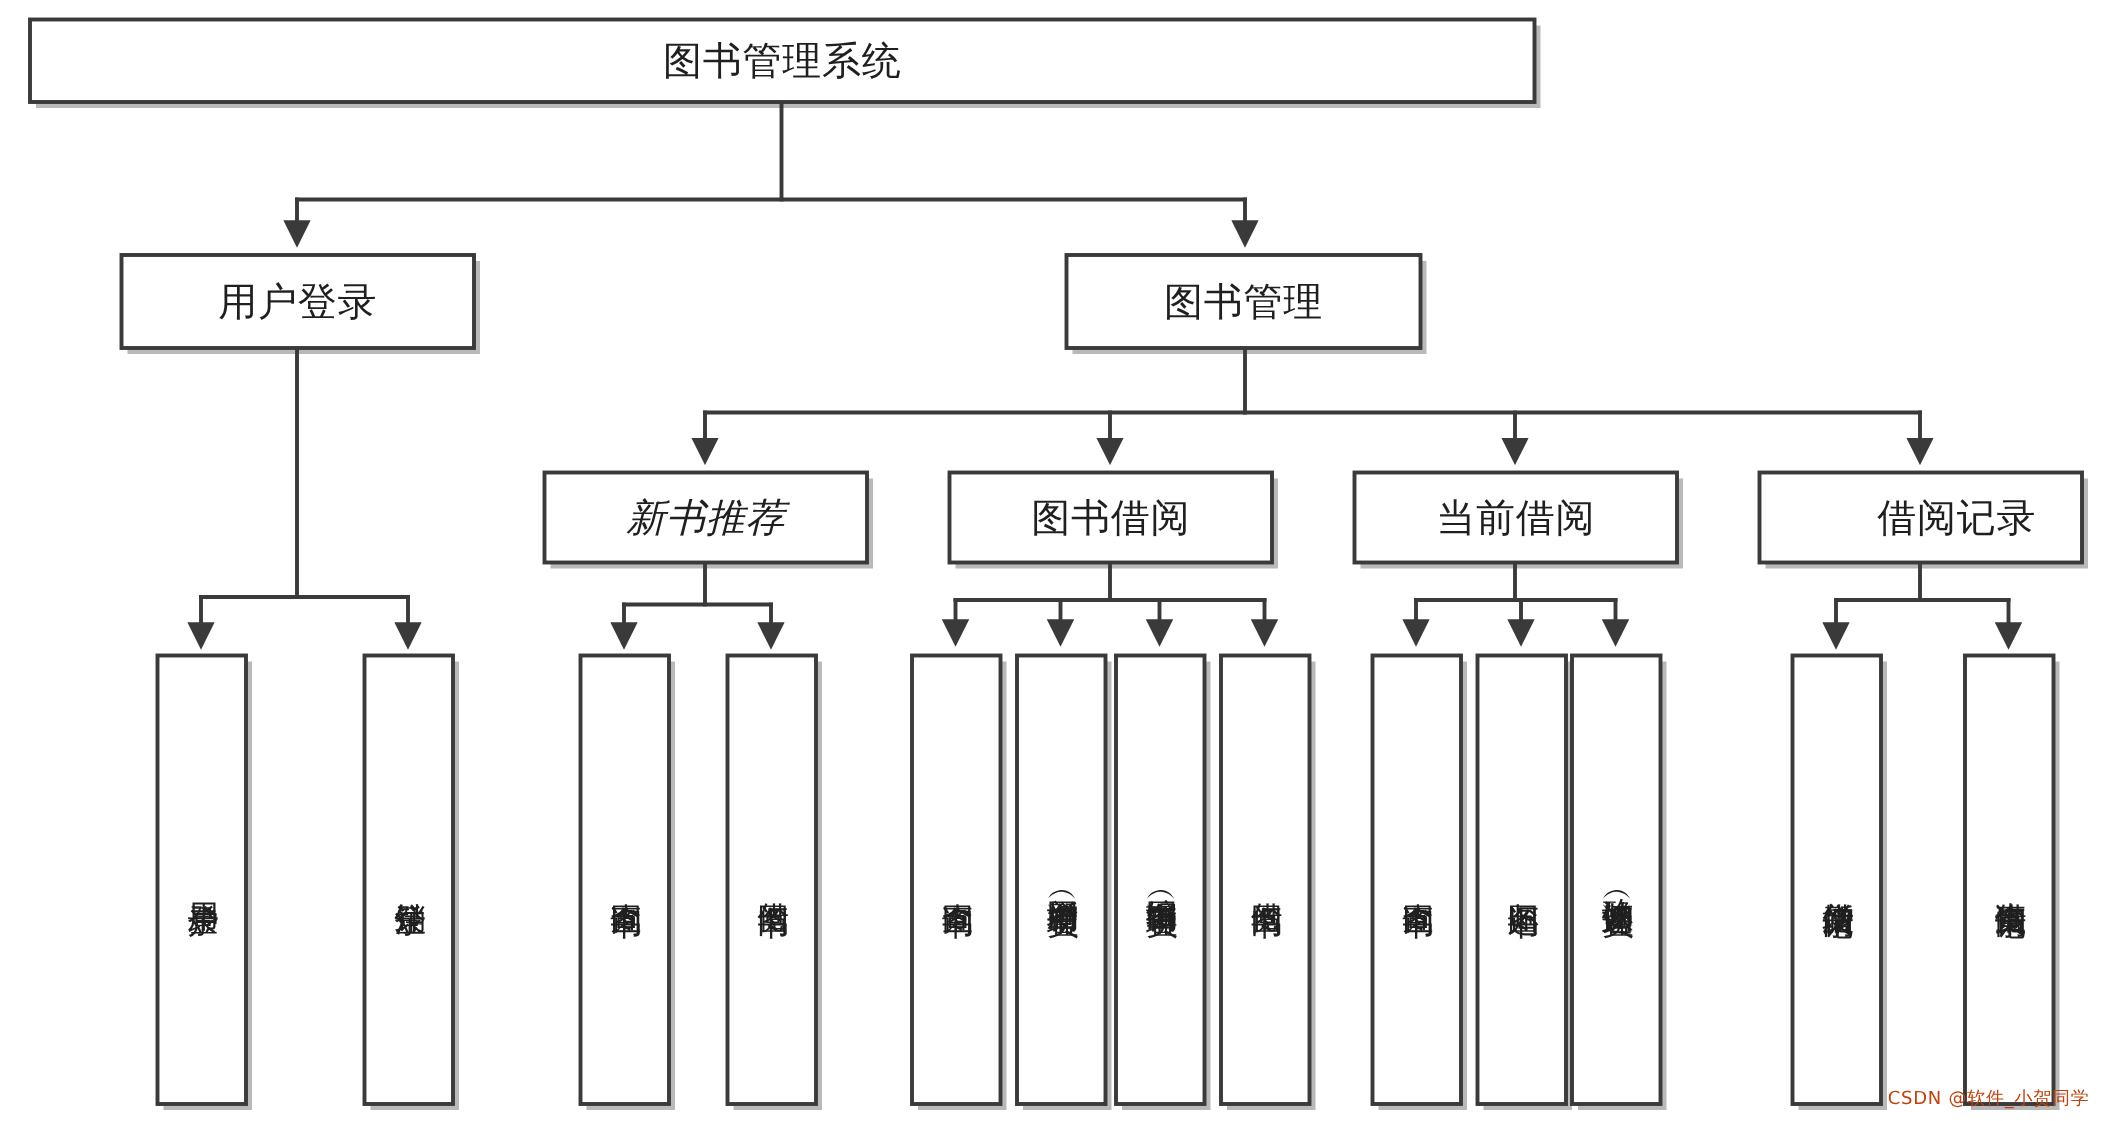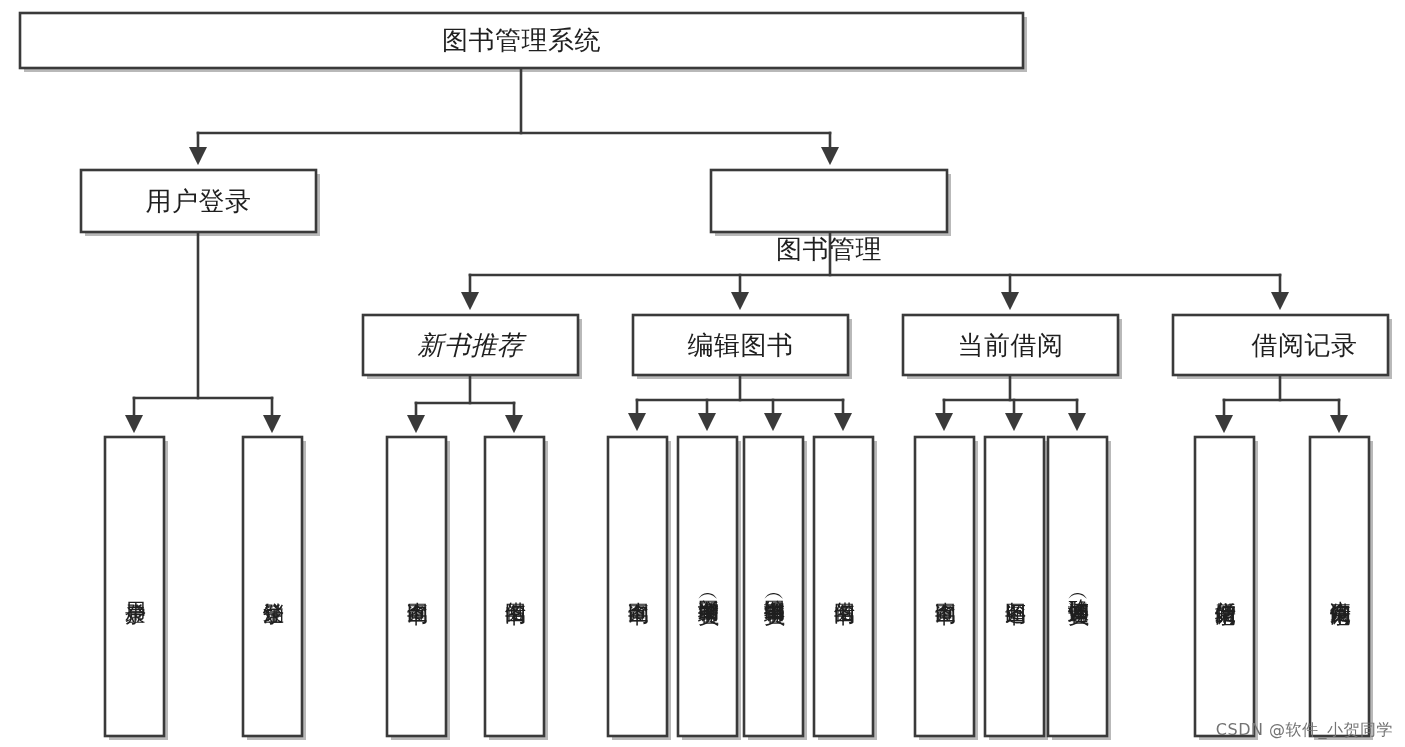--- a/index.html
+++ b/index.html
@@ -67,22 +67,22 @@
     writing-mode: vertical-rl;
     text-orientation: upright;
     letter-spacing: 1px;
     white-space: nowrap;
     pointer-events: none;
   }
   .watermark {
     position: absolute;
     right: 12px;
     bottom: 6px;
-    color: #737373;
-    font-size: 16px;
+    color: #c2410c;
+    font-size: 12px;
     letter-spacing: 0.5px;
     white-space: nowrap;
     user-select: none;
   }
 </style>
 </head>
 <body>
 
 <div id="diagram-root">
 
@@ -193,24 +193,24 @@
       <rect class="node-box" x="985" y="437" width="59" height="299"></rect>
       <rect class="node-box" x="1048" y="437" width="59" height="299"></rect>
       <rect class="node-box" x="1195" y="437" width="59" height="299"></rect>
       <rect class="node-box" x="1310" y="437" width="59" height="299"></rect>
     </g>
   </svg>
 
   <div class="node-label-h" style="left:20px; top:13px; width:1003px; height:55px;">图书管理系统</div>
 
   <div class="node-label-h" style="left:81px; top:170px; width:235px; height:62px;">用户登录</div>
-  <div class="node-label-h" style="left:711px; top:170px; width:236px; height:62px;margin-top:48px;">图书管理</div>
+  <div class="node-label-h" style="left:711px; top:170px; width:236px; height:62px;">图书管理</div>
 
   <div class="node-label-h" style="left:363px; top:315px; width:215px; height:60px;font-style:italic;">新书推荐</div>
-  <div class="node-label-h" style="left:633px; top:315px; width:215px; height:60px;">编辑图书</div>
+  <div class="node-label-h" style="left:633px; top:315px; width:215px; height:60px;">图书借阅</div>
   <div class="node-label-h" style="left:903px; top:315px; width:215px; height:60px;">当前借阅</div>
   <div class="node-label-h" style="left:1173px; top:315px; width:215px; height:60px;padding-left:24px;">借阅记录</div>
 
   <div class="node-label-v" style="left:105px; top:437px; width:59px; height:299px;">用户登录</div>
   <div class="node-label-v" style="left:243px; top:437px; width:59px; height:299px;">注销登录</div>
   <div class="node-label-v" style="left:387px; top:437px; width:59px; height:299px;">查询图书</div>
   <div class="node-label-v" style="left:485px; top:437px; width:59px; height:299px;">借阅图书</div>
   <div class="node-label-v" style="left:608px; top:437px; width:59px; height:299px;">查询图书</div>
   <div class="node-label-v" style="left:678px; top:437px; width:59px; height:299px;">新增图书（管理员）</div>
   <div class="node-label-v" style="left:744px; top:437px; width:59px; height:299px;">编辑图书（管理员）</div>

